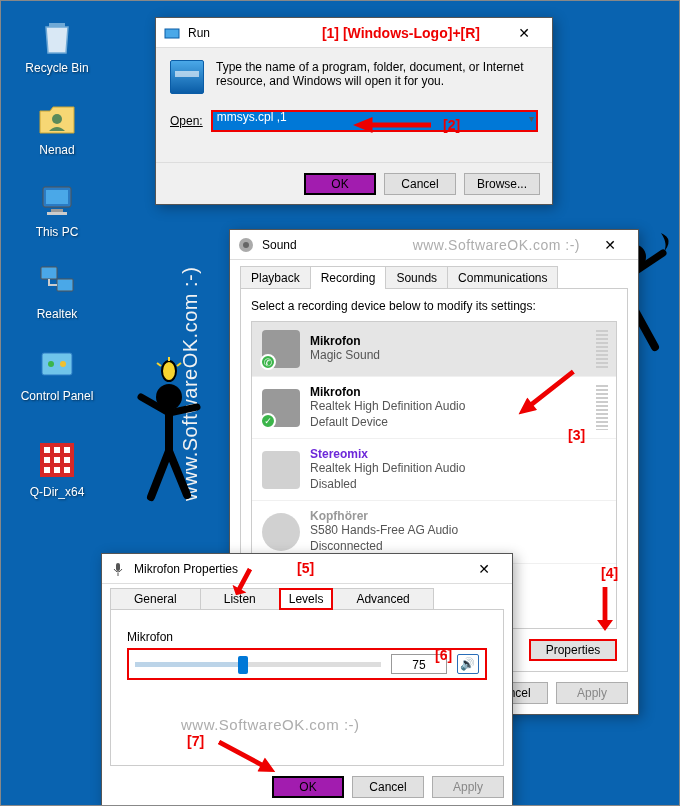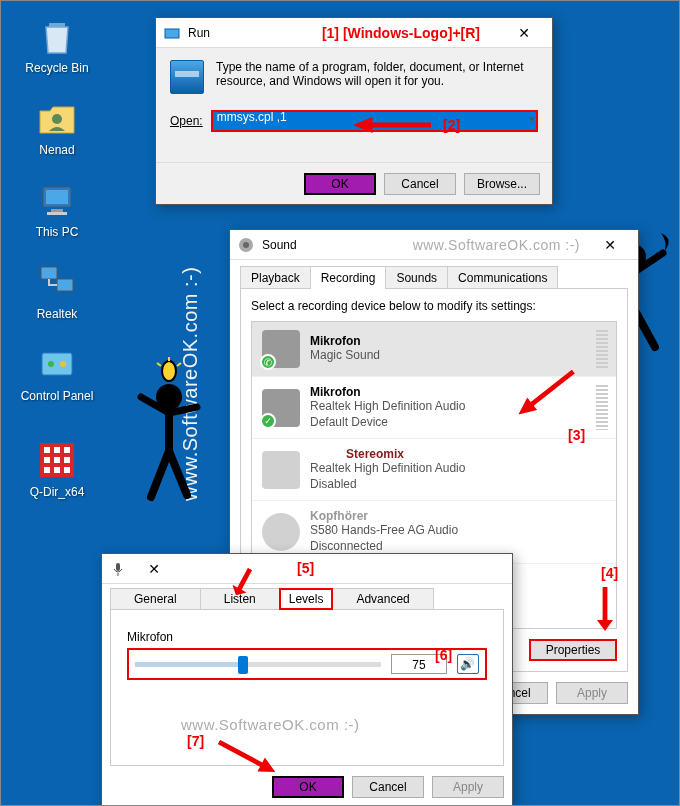--- a/index.html
+++ b/index.html
@@ -261,21 +261,21 @@
           <div class="dtext">
               <b>Mikrofon</b>
               <span>Realtek High Definition Audio</span>
               <span>Default Device</span>
             </div>
           <div class="level"></div>
         </div>
         <div class="dev">
           <div class="dicon disabled"></div>
           <div class="dtext" style="color:#999;">
-              <b style="color:#7f1d1d;margin-left:36px;">Stereomix</b>
+              <b style="color:#6d28d9;">Stereomix</b>
               <span>Realtek High Definition Audio</span>
               <span>Disabled</span>
             </div>
         </div>
         <div class="dev">
           <div class="dicon disabled" style="border-radius:50%;"></div>
           <div class="dtext" style="color:#999;">
               <b style="color:#999;">Kopfhörer</b>
               <span>S580 Hands-Free AG Audio</span>
               <span>Disconnected</span>
@@ -303,20 +303,21 @@
 <div class="annot" style="left:600px; top:564px;">[4]</div>
 <div class="arrow-d" style="position:absolute; left:596px; top:586px; height:44px;"></div>
 
 <div id="props" class="win-dialog">
   <div class="titlebar">
     <div class="t-icon"><svg width="16" height="16">
           <rect x="6" y="2" width="4" height="8" rx="2" fill="#555"></rect>
           <path d="M4 8 Q8 14 12 8" stroke="#555" fill="none"></path>
           <line x1="8" y1="12" x2="8" y2="15" stroke="#555"></line>
         </svg></div>
+    <div class="t-title">Mikrofon Properties</div>
     <div class="t-close">✕</div>
   </div>
   <div class="body">
     <div class="tabs">
       <div class="tab">General</div>
       <div class="tab">Listen</div>
       <div class="tab active">Levels</div>
       <div class="tab">Advanced</div>
     </div>
     <div class="panel">

